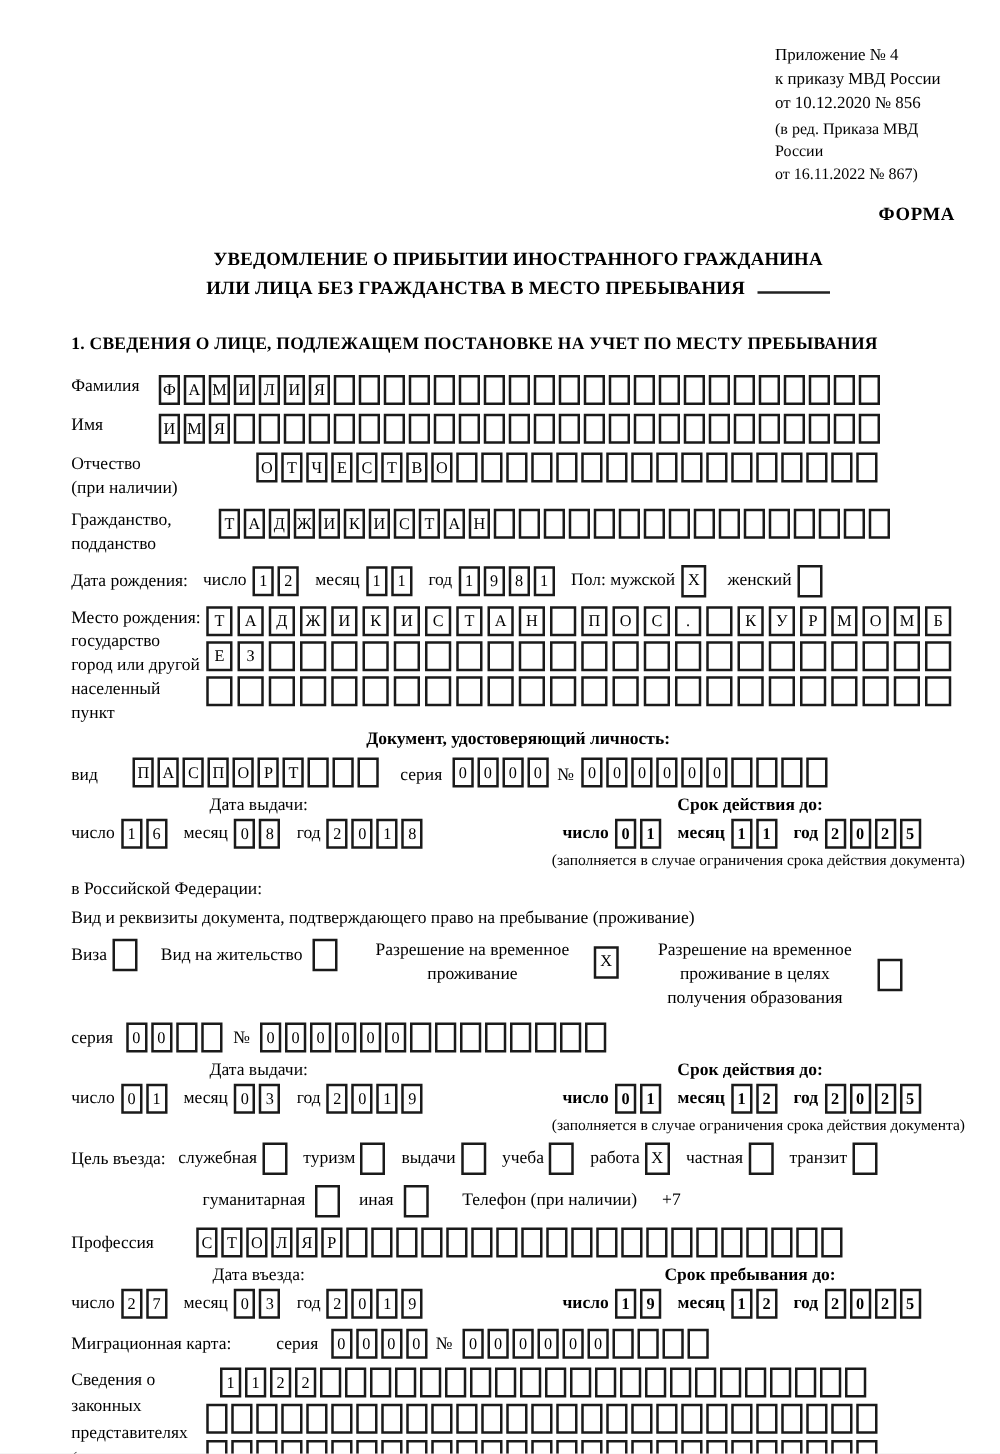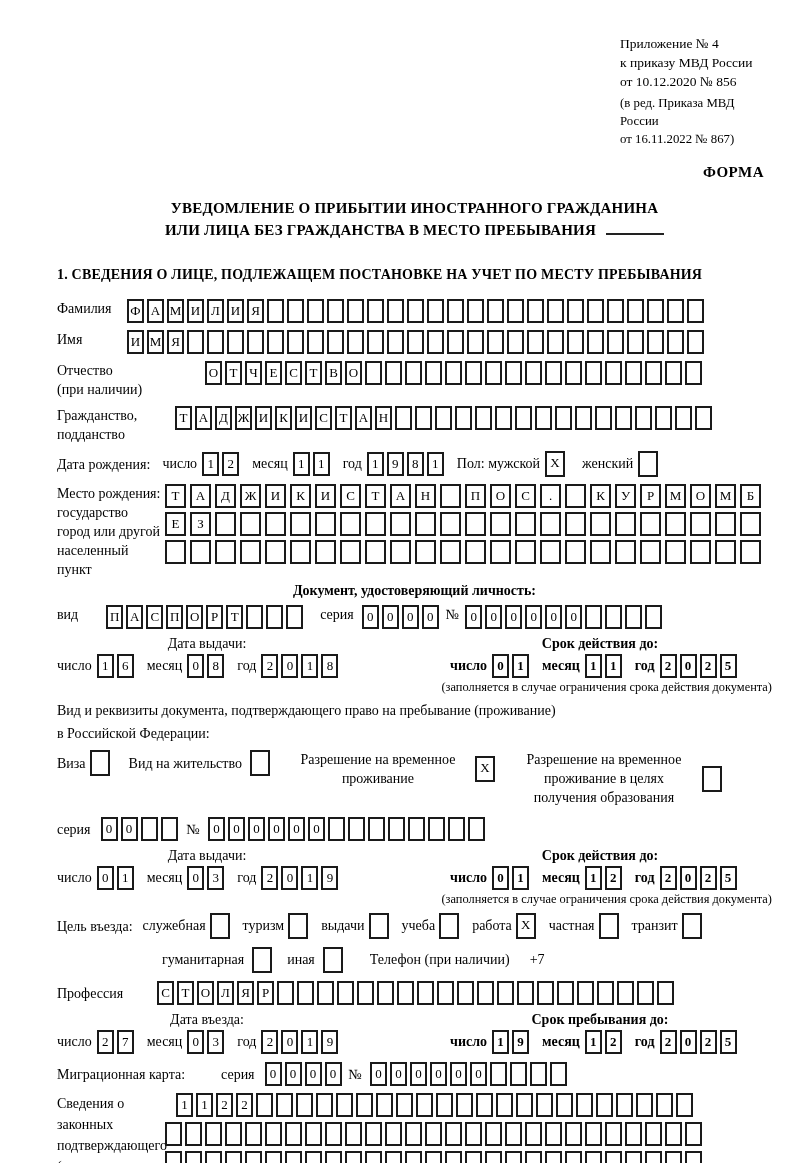--- a/index.html
+++ b/index.html
@@ -132,21 +132,21 @@
     </span>
     <span>
       <span class="cells wide" style="display:block;margin-bottom:4px;"><span class="cell">Т</span><span class="cell">А</span><span class="cell">Д</span><span class="cell">Ж</span><span class="cell">И</span><span class="cell">К</span><span class="cell">И</span><span class="cell">С</span><span class="cell">Т</span><span class="cell">А</span><span class="cell">Н</span><span class="cell"></span><span class="cell">П</span><span class="cell">О</span><span class="cell">С</span><span class="cell">.</span><span class="cell"></span><span class="cell">К</span><span class="cell">У</span><span class="cell">Р</span><span class="cell">М</span><span class="cell">О</span><span class="cell">М</span><span class="cell">Б</span></span>
       <span class="cells wide" style="display:block;margin-bottom:4px;"><span class="cell">Е</span><span class="cell">З</span><span class="cell"></span><span class="cell"></span><span class="cell"></span><span class="cell"></span><span class="cell"></span><span class="cell"></span><span class="cell"></span><span class="cell"></span><span class="cell"></span><span class="cell"></span><span class="cell"></span><span class="cell"></span><span class="cell"></span><span class="cell"></span><span class="cell"></span><span class="cell"></span><span class="cell"></span><span class="cell"></span><span class="cell"></span><span class="cell"></span><span class="cell"></span><span class="cell"></span></span>
       <span class="cells wide" style="display:block;"><span class="cell"></span><span class="cell"></span><span class="cell"></span><span class="cell"></span><span class="cell"></span><span class="cell"></span><span class="cell"></span><span class="cell"></span><span class="cell"></span><span class="cell"></span><span class="cell"></span><span class="cell"></span><span class="cell"></span><span class="cell"></span><span class="cell"></span><span class="cell"></span><span class="cell"></span><span class="cell"></span><span class="cell"></span><span class="cell"></span><span class="cell"></span><span class="cell"></span><span class="cell"></span><span class="cell"></span></span>
     </span>
   </div>
 
   <div class="doc-header">Документ, удостоверяющий личность:</div>
 
-  <div class="row" style="align-items:flex-start;font-family:Liberation Serif, serif;">
+  <div class="row" style="align-items:flex-end;font-family:Liberation Serif, serif;">
     <span class="lbl">вид</span>
     <span class="cells" style="margin-left:28px;"><span class="cell">П</span><span class="cell">А</span><span class="cell">С</span><span class="cell">П</span><span class="cell">О</span><span class="cell">Р</span><span class="cell">Т</span><span class="cell"></span><span class="cell"></span><span class="cell"></span></span>
     <span class="lbl" style="margin:0 8px 0 14px;">серия</span>
     <span class="cells"><span class="cell">0</span><span class="cell">0</span><span class="cell">0</span><span class="cell">0</span></span>
     <span class="lbl" style="margin:0 6px 0 4px;">№</span>
     <span class="cells"><span class="cell">0</span><span class="cell">0</span><span class="cell">0</span><span class="cell">0</span><span class="cell">0</span><span class="cell">0</span><span class="cell"></span><span class="cell"></span><span class="cell"></span><span class="cell"></span></span>
   </div>
 
   <div class="dates">
     <div class="date-col-l">
@@ -167,22 +167,22 @@
         <span class="cells"><span class="cell">0</span><span class="cell">1</span></span>
         <span class="t">месяц</span>
         <span class="cells"><span class="cell">1</span><span class="cell">1</span></span>
         <span class="t">год</span>
         <span class="cells"><span class="cell">2</span><span class="cell">0</span><span class="cell">2</span><span class="cell">5</span></span>
       </div>
     </div>
   </div>
   <div class="note">(заполняется в случае ограничения срока действия документа)</div>
 
+  <div class="plain">в Российской Федерации:</div>
   <div class="plain">Вид и реквизиты документа, подтверждающего право на пребывание (проживание)</div>
-  <div class="plain">в Российской Федерации:</div>
 
   <div class="visa-row">
     <span class="visa-item">
       <span class="txt">Виза</span>
       <span class="cells cb" style="margin-left:4px;"><span class="cell"></span></span>
     </span>
     <span class="visa-item">
       <span class="txt">Вид на жительство</span>
       <span class="cells cb"><span class="cell"></span></span>
     </span>
@@ -291,21 +291,21 @@
     <span class="lbl" style="margin:0 10px 0 36px;">серия</span>
     <span class="cells"><span class="cell">0</span><span class="cell">0</span><span class="cell">0</span><span class="cell">0</span></span>
     <span class="lbl" style="margin:0 8px 0 4px;">№</span>
     <span class="cells"><span class="cell">0</span><span class="cell">0</span><span class="cell">0</span><span class="cell">0</span><span class="cell">0</span><span class="cell">0</span><span class="cell"></span><span class="cell"></span><span class="cell"></span><span class="cell"></span></span>
   </div>
 
   <div class="repr">
     <span class="repr-lbl">
       <span>Сведения о</span><br>
       <span>законных</span><br>
-      <span>подтверждающего</span><br>
+      <span>представителях</span><br>
       <span>(родителях,</span><br>
       <br>
       
     </span>
     <span class="repr-cells">
       <span class="cells indent11"><span class="cell">1</span><span class="cell">1</span><span class="cell">2</span><span class="cell">2</span><span class="cell"></span><span class="cell"></span><span class="cell"></span><span class="cell"></span><span class="cell"></span><span class="cell"></span><span class="cell"></span><span class="cell"></span><span class="cell"></span><span class="cell"></span><span class="cell"></span><span class="cell"></span><span class="cell"></span><span class="cell"></span><span class="cell"></span><span class="cell"></span><span class="cell"></span><span class="cell"></span><span class="cell"></span><span class="cell"></span><span class="cell"></span><span class="cell"></span></span>
       <span class="cells"><span class="cell"></span><span class="cell"></span><span class="cell"></span><span class="cell"></span><span class="cell"></span><span class="cell"></span><span class="cell"></span><span class="cell"></span><span class="cell"></span><span class="cell"></span><span class="cell"></span><span class="cell"></span><span class="cell"></span><span class="cell"></span><span class="cell"></span><span class="cell"></span><span class="cell"></span><span class="cell"></span><span class="cell"></span><span class="cell"></span><span class="cell"></span><span class="cell"></span><span class="cell"></span><span class="cell"></span><span class="cell"></span><span class="cell"></span><span class="cell"></span></span>
       <span class="cells"><span class="cell"></span><span class="cell"></span><span class="cell"></span><span class="cell"></span><span class="cell"></span><span class="cell"></span><span class="cell"></span><span class="cell"></span><span class="cell"></span><span class="cell"></span><span class="cell"></span><span class="cell"></span><span class="cell"></span><span class="cell"></span><span class="cell"></span><span class="cell"></span><span class="cell"></span><span class="cell"></span><span class="cell"></span><span class="cell"></span><span class="cell"></span><span class="cell"></span><span class="cell"></span><span class="cell"></span><span class="cell"></span><span class="cell"></span><span class="cell"></span></span>
 
     </span>

